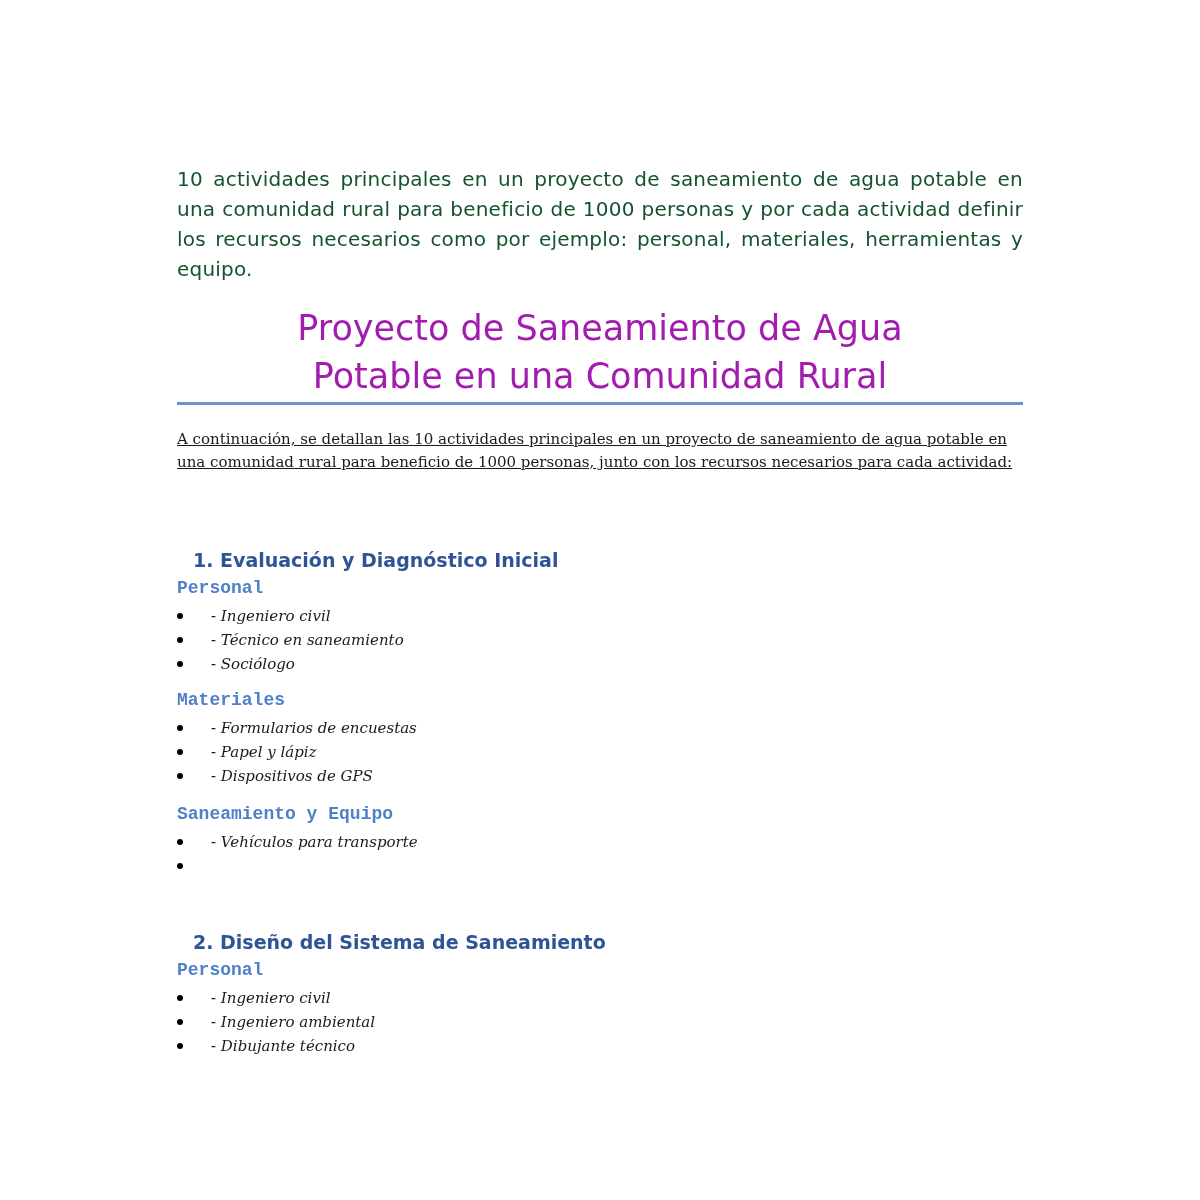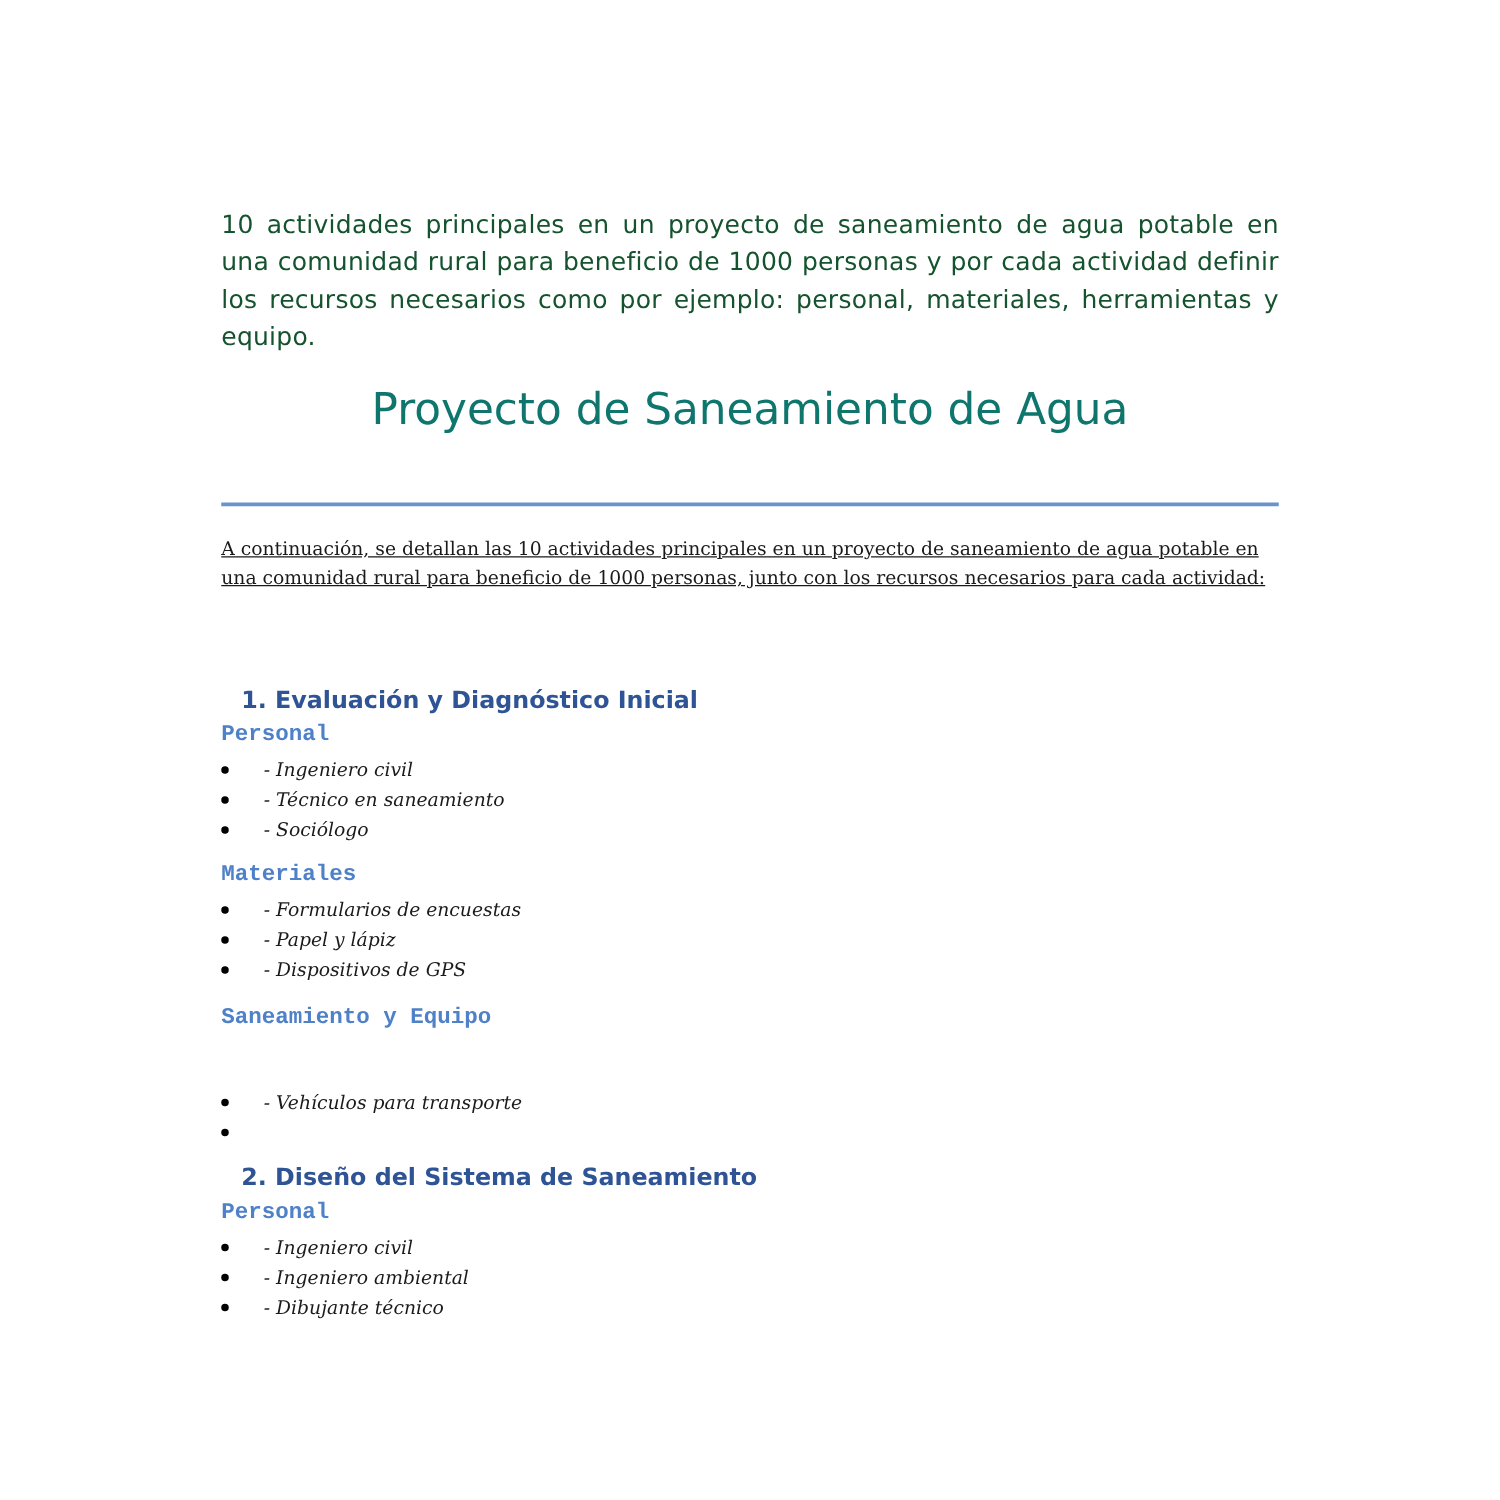--- a/index.html
+++ b/index.html
@@ -33,21 +33,21 @@
     }
     .title {
       position: absolute;
       top: 304px;
       left: 0;
       width: 846px;
       text-align: center;
       font-family: "DejaVu Sans", sans-serif;
       font-size: 35px;
       line-height: 48px;
-      color: #0f766e;
+      color: #a21caf;
       font-weight: normal;
       margin: 0;
     }
     .title-rule {
       position: absolute;
       top: 402px;
       left: 0;
       width: 846px;
       height: 3px;
       background: #6a93cb;
@@ -114,20 +114,21 @@
   </style>
 </head>
 <body>
 
 <div class="page">
 
   <p class="prompt">10 actividades principales en un proyecto de saneamiento de agua potable en una comunidad rural para beneficio de 1000 personas y por cada actividad definir los recursos necesarios como por ejemplo: personal, materiales, herramientas y equipo.</p>
 
   <h1 class="title">
     <span>Proyecto de Saneamiento de Agua</span><br>
+    <span>Potable en una Comunidad Rural</span>
   </h1>
   <div class="title-rule"></div>
 
   <p class="intro">A continuación, se detallan las 10 actividades principales en un proyecto de saneamiento de agua potable en una comunidad rural para beneficio de 1000 personas, junto con los recursos necesarios para cada actividad:</p>
 
   <h2 class="h2" style="top:533px;">1. Evaluación y Diagnóstico Inicial</h2>
 
   <h3 class="h3" style="top:578px;">Personal</h3>
   <ul class="res" style="top:604px;">
     <li><span class="bullet"></span><span>- Ingeniero civil</span></li>
@@ -136,21 +137,21 @@
   </ul>
 
   <h3 class="h3" style="top:690px;">Materiales</h3>
   <ul class="res" style="top:716px;">
     <li><span class="bullet"></span><span>- Formularios de encuestas</span></li>
     <li><span class="bullet"></span><span>- Papel y lápiz</span></li>
     <li><span class="bullet"></span><span>- Dispositivos de GPS</span></li>
   </ul>
 
   <h3 class="h3" style="top:804px;">Saneamiento y Equipo</h3>
-  <ul class="res" style="top:830px;margin-top:40px;">
+  <ul class="res" style="top:830px;">
     <li><span class="bullet"></span><span>- Vehículos para transporte</span></li>
     <li><span class="bullet"></span></li>
   </ul>
 
   <h2 class="h2" style="top:915px;">2. Diseño del Sistema de Saneamiento</h2>
 
   <h3 class="h3" style="top:960px;">Personal</h3>
   <ul class="res" style="top:986px;">
     <li><span class="bullet"></span><span>- Ingeniero civil</span></li>
     <li><span class="bullet"></span><span>- Ingeniero ambiental</span></li>

